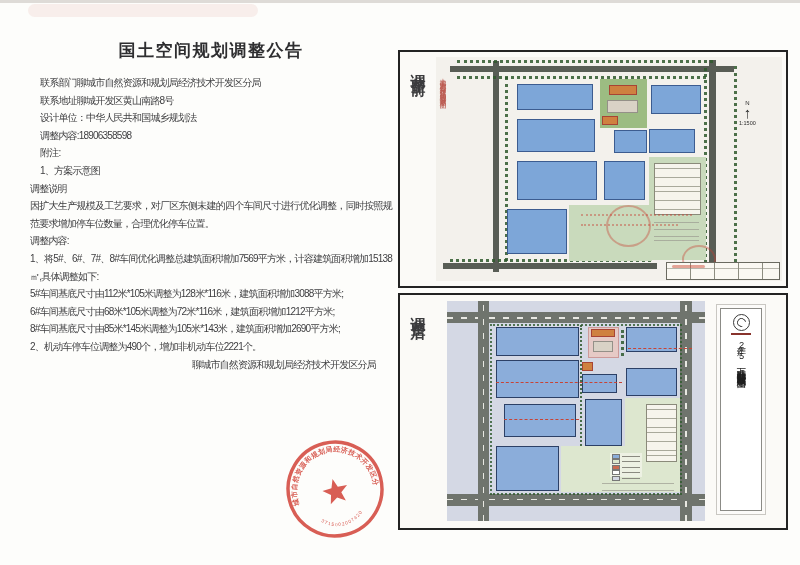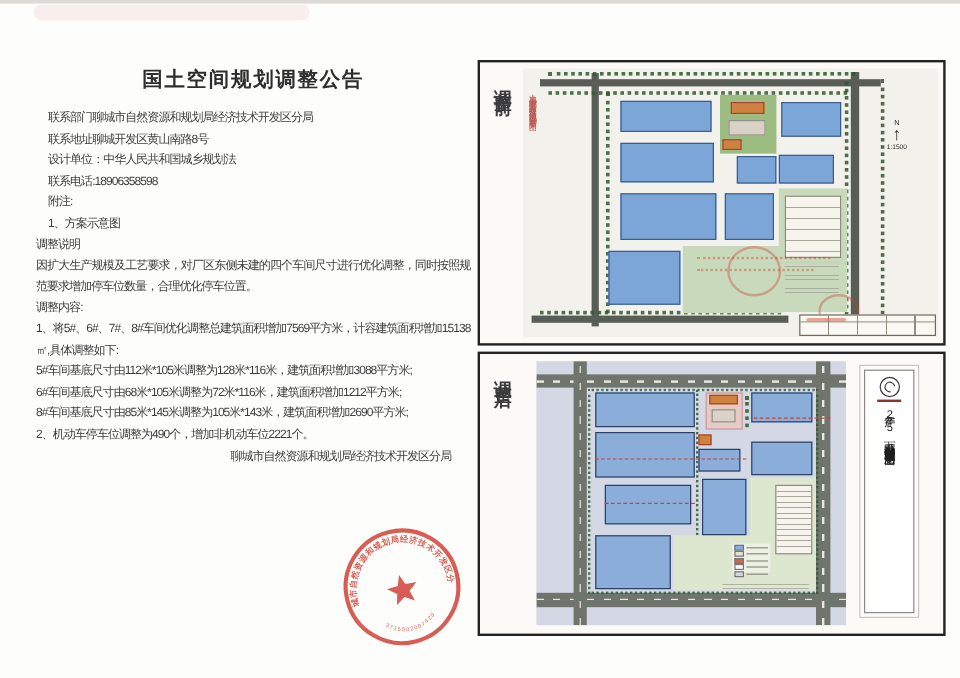--- a/index.html
+++ b/index.html
@@ -3,21 +3,21 @@
 <meta charset="utf-8">
 <style>
   html,body{margin:0;padding:0;}
   body{width:800px;height:565px;background:#f4f3f1;font-family:"Liberation Sans",sans-serif;overflow:hidden;position:relative;}
   .page{position:absolute;left:0;top:0;width:800px;height:565px;background:#fdfdfb;}
   .scan-top{position:absolute;left:0;top:0;width:800px;height:3px;background:#dedbd7;}
   .smudge{position:absolute;left:28px;top:4px;width:230px;height:13px;background:rgba(222,160,158,.16);border-radius:7px;}
 
   
   .doc{position:absolute;left:30px;top:40px;width:362px;color:#3e3e40;font-size:10px;letter-spacing:-0.8px;line-height:17.6px;}
-  .doc-title{text-align:center;font-size:17px;font-weight:bold;letter-spacing:1.5px;color:#2e2e30;margin:16px 0 12px 0;line-height:22px;}
+  .doc-title{text-align:center;font-size:17px;font-weight:bold;letter-spacing:1.5px;color:#2e2e30;margin:0 0 12px 0;line-height:22px;}
   .para{margin:0;text-indent:2em;text-align:justify;}
   .ln{margin:0;text-indent:1em;}
   .ln0{margin:0;text-indent:0;}
   .just{text-align:justify;}
   .sig{ text-align:right;padding-right:16px;}
   .date{text-align:right;padding-right:50px;}
 
   
   .seal{position:absolute;left:284px;top:438px;width:102px;height:102px;transform:rotate(-14deg);opacity:.82;mix-blend-mode:multiply;pointer-events:none;}
   .seal-ring{fill:none;stroke:#d23b30;stroke-width:3.4;}
@@ -83,21 +83,21 @@
 
 <div class="page">
   <div class="scan-top"></div>
   <div class="smudge"></div>
 
   <div class="doc">
     <h1 class="doc-title">国土空间规划调整公告</h1>
     <div class="ln">联系部门聊城市自然资源和规划局经济技术开发区分局</div>
     <div class="ln">联系地址聊城开发区黄山南路8号</div>
     <div class="ln">设计单位：中华人民共和国城乡规划法</div>
-    <div class="ln">联系电话:18906358598</div>
+    <div class="ln">调整内容:18906358598</div>
     <div class="ln">附注:</div>
     <div class="ln">1、方案示意图</div>
     <div class="ln0">调整说明</div>
     <div class="ln0 just">因扩大生产规模及工艺要求，对厂区东侧未建的四个车间尺寸进行优化调整，同时按照规范要求增加停车位数量，合理优化停车位置。</div>
     <div class="ln0">调整内容:</div>
     <div class="ln0 just">1、将5#、6#、7#、8#车间优化调整总建筑面积增加7569平方米，计容建筑面积增加15138㎡,具体调整如下:</div>
     <div class="ln0">5#车间基底尺寸由112米*105米调整为128米*116米，建筑面积增加3088平方米;</div>
     <div class="ln0">6#车间基底尺寸由68米*105米调整为72米*116米，建筑面积增加1212平方米;</div>
     <div class="ln0">8#车间基底尺寸由85米*145米调整为105米*143米，建筑面积增加2690平方米;</div>
     <div class="ln0">2、机动车停车位调整为490个，增加非机动车位2221个。</div>

